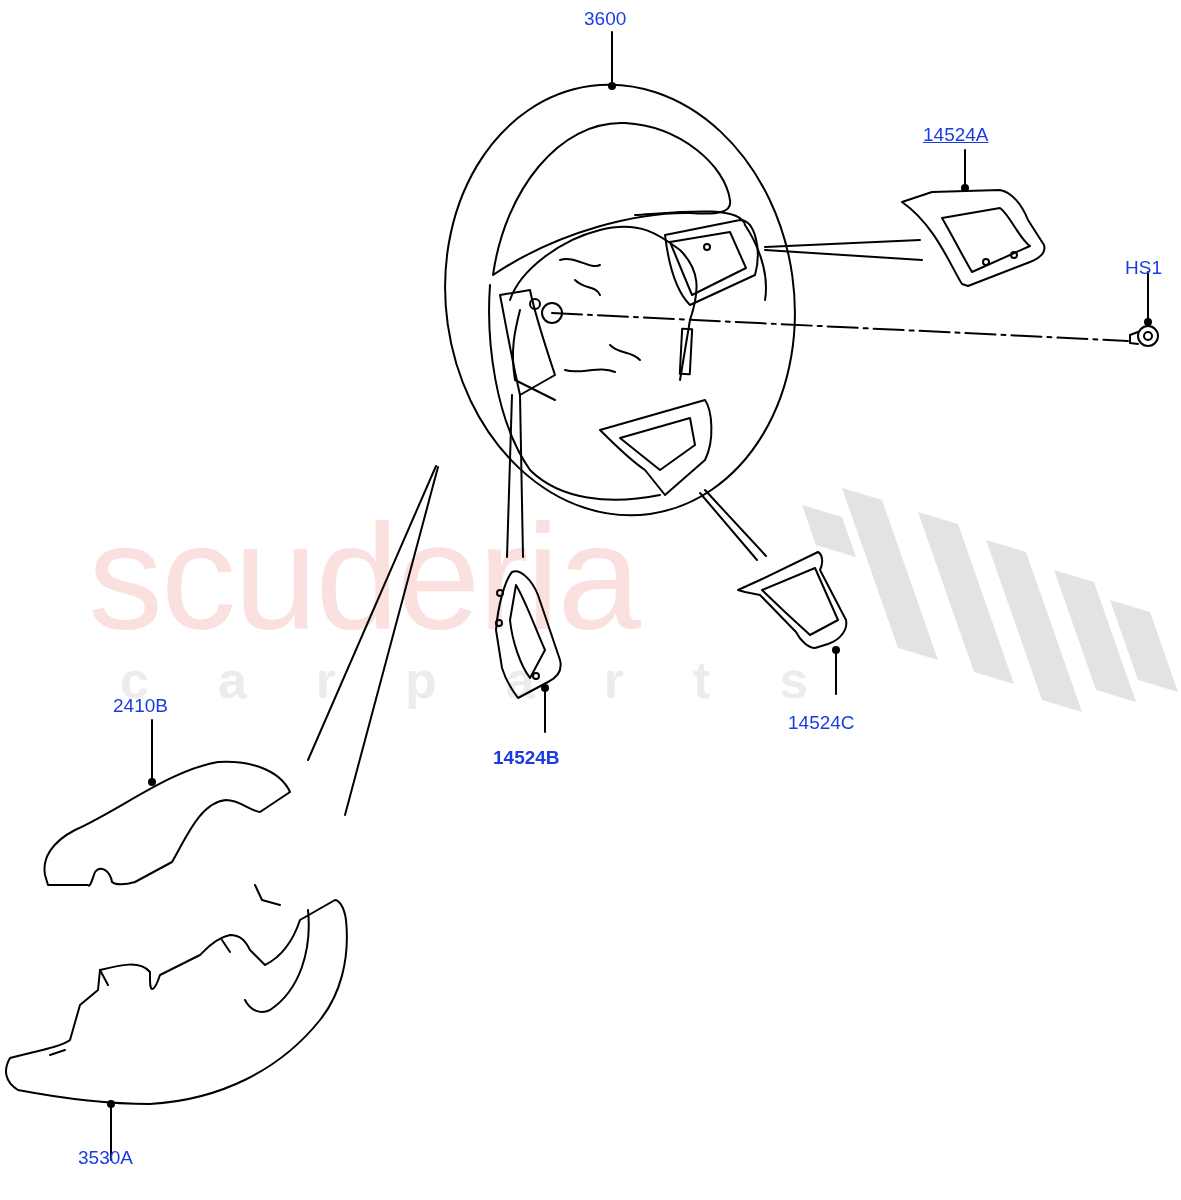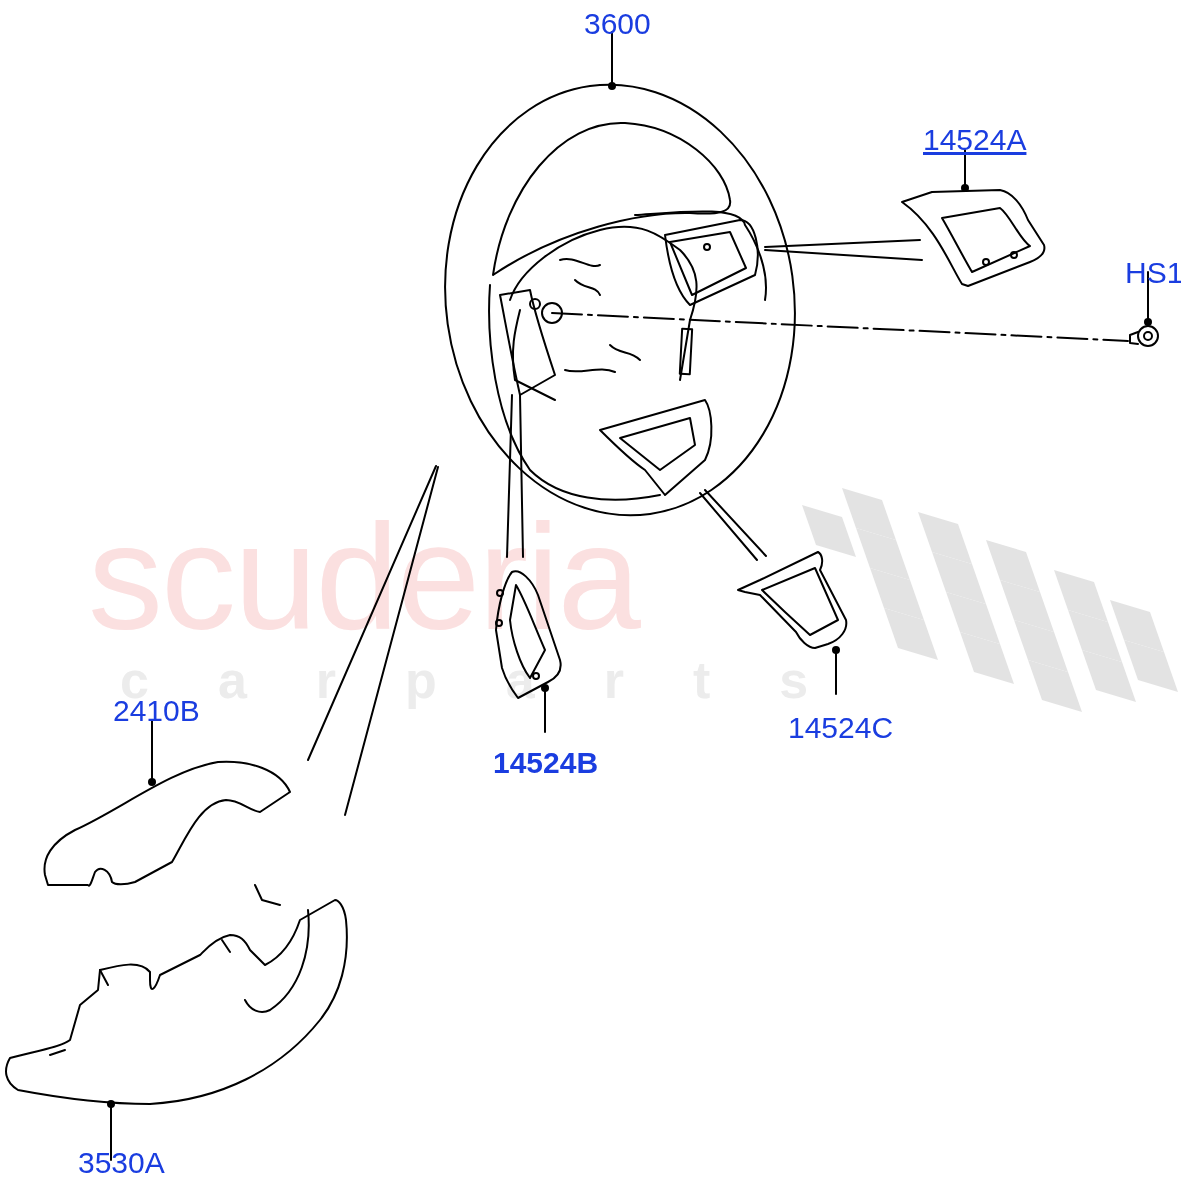--- a/index.html
+++ b/index.html
@@ -1,19 +1,19 @@
 <!DOCTYPE html>
 <html><head>
 <meta charset="utf-8">
 <style>
   html, body { margin: 0; padding: 0; background: #ffffff; }
   body { width: 1181px; height: 1200px; position: relative; overflow: hidden; font-family: "Liberation Sans", sans-serif; }
   .wm-main { position: absolute; left: 88px; top: 502px; font-family: "Liberation Sans", sans-serif; font-weight: normal; font-size: 150px; letter-spacing: -2px; color: #fbe0e0; line-height: 1; white-space: nowrap; }
   .wm-sub { position: absolute; left: 92px; top: 654px; font-family: "Liberation Sans", sans-serif; font-weight: bold; font-size: 52px; color: #ececec; letter-spacing: 69px; line-height: 1; white-space: nowrap; margin-left: 28px; }
-  .callout { position: absolute; color: #1a3de0; font-size: 30px; font-family: "Liberation Sans", sans-serif; line-height: 1; white-space: nowrap; }
+  .callout { position: absolute; color: #1a3de0; font-size: 19px; font-family: "Liberation Sans", sans-serif; line-height: 1; white-space: nowrap; }
   svg.drawing { position: absolute; left: 0; top: 0; }
 </style>
 </head>
 <body>
 
 <div class="wm-main">scuderia</div>
 <div class="wm-sub">carparts</div>
 
 <svg class="drawing" width="1181" height="1200" viewBox="0 0 1181 1200" xmlns="http://www.w3.org/2000/svg">
 

